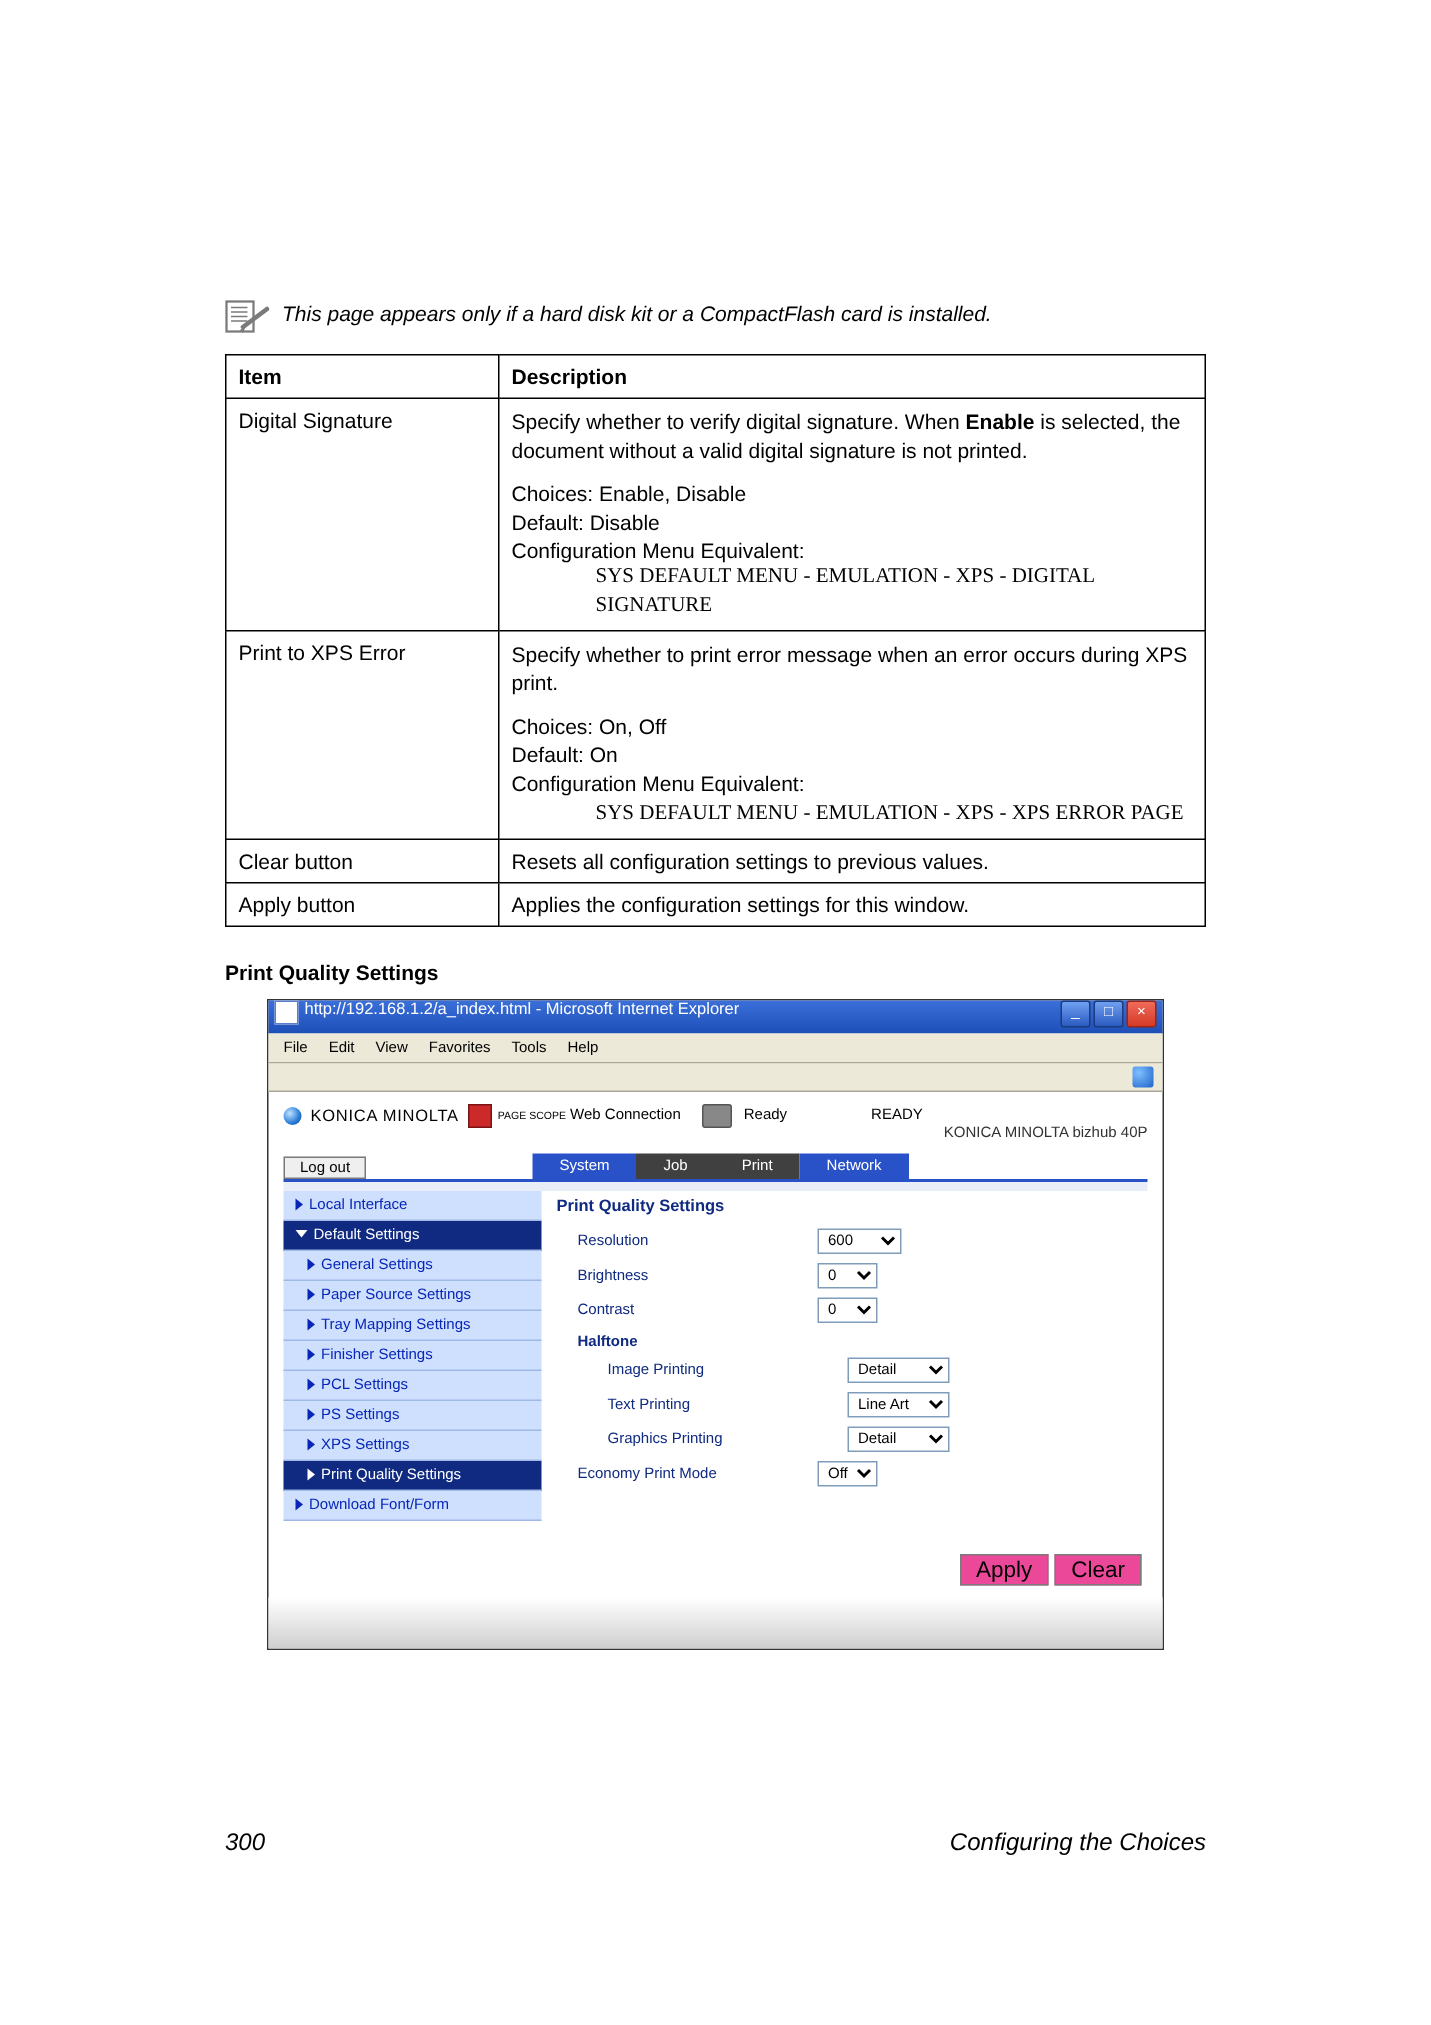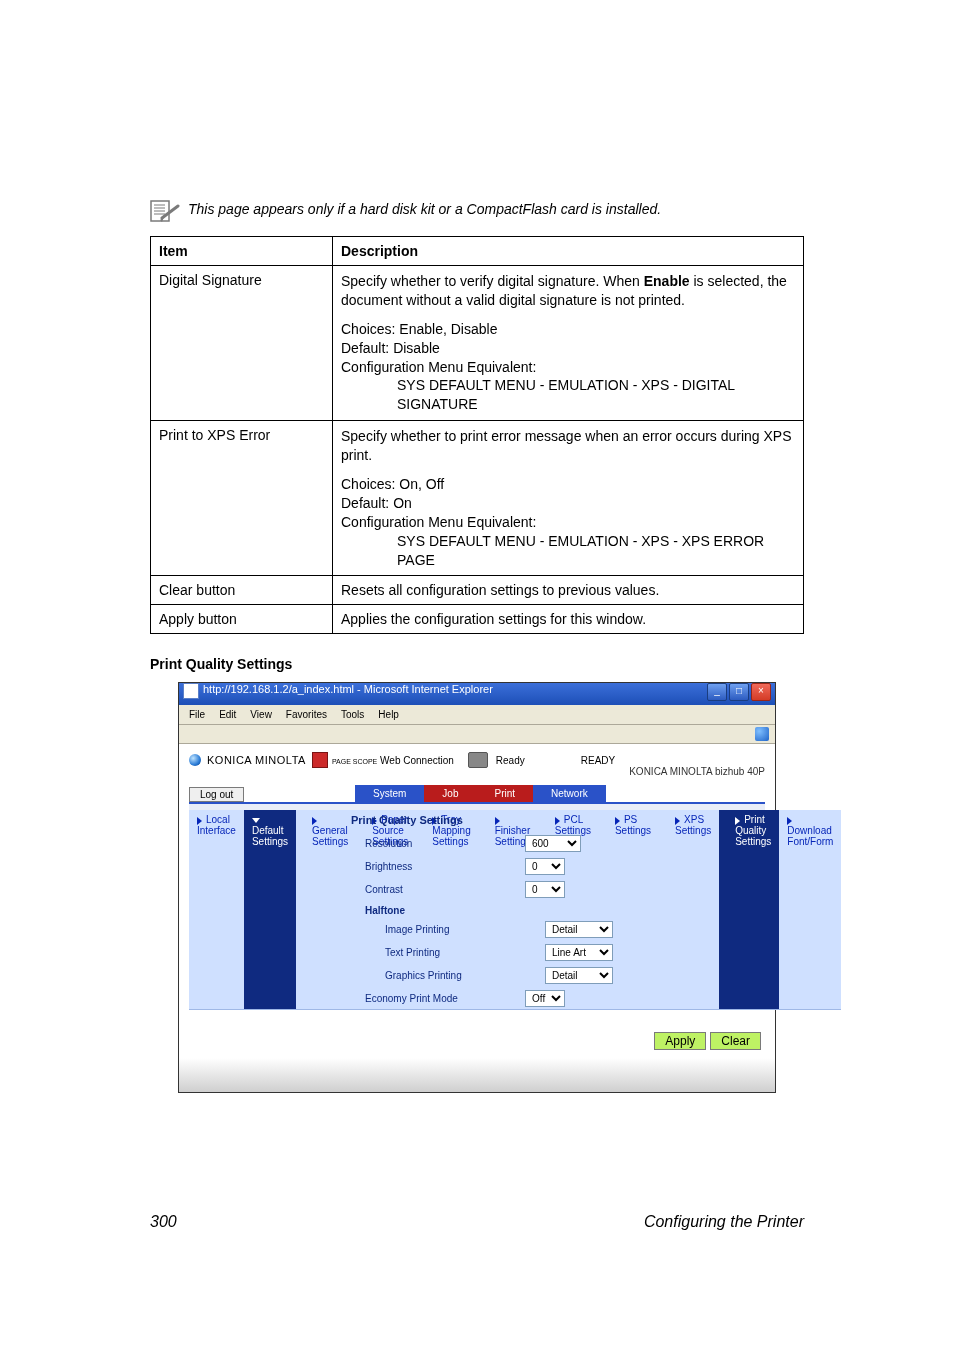--- a/index.html
+++ b/index.html
@@ -3,21 +3,21 @@
 <meta charset="utf-8">
 <style>
 body{margin:0;background:#fff;font-family:Arial,Helvetica,sans-serif;color:#000;width:954px}
 .page{padding:200px 150px 60px 150px}
 .note-row{display:flex;align-items:flex-start;margin-bottom:14px}
 .note-icon{width:30px;height:22px;flex:0 0 30px;margin-right:8px}
 .note-text{font-style:italic;font-size:14px;line-height:1.35}
 .tbl{border-collapse:collapse;width:100%;font-size:14px}
 .tbl th,.tbl td{border:1px solid #000;padding:6px 8px;text-align:left;vertical-align:top}
 .tbl th{font-weight:bold}
-.mono{font-family:Liberation Sans, sans-serif}
+.mono{font-family:Liberation Serif, serif}
 .para{margin:0 0 10px 0;line-height:1.35}
 .section-head{font-weight:bold;font-size:14px;margin:22px 0 10px 0}
 
 .shot{width:596px;margin:0 auto;border:1px solid #333;font-family:Tahoma,Arial,sans-serif;font-size:10px;color:#000}
 .titlebar{display:flex;align-items:flex-start;height:22px;background:linear-gradient(#3b6fd9,#1d4fb7);color:#fff;padding:0 4px}
 .tb-text{flex:1;font-size:11px;white-space:nowrap;overflow:hidden;padding-left:4px}
 .win-btns{display:flex;gap:2px}
 .win-btn{width:18px;height:16px;background:linear-gradient(#6fa0f0,#2c5bc0);border:1px solid #1a3d80;border-radius:2px;color:#fff;font-size:10px;text-align:center;line-height:14px}
 .win-close{background:linear-gradient(#f06a5a,#d43b26);border-color:#9a2516}
 .menubar{display:flex;gap:2px;background:#ece9d8;padding:2px 4px;border-bottom:1px solid #aca899}
@@ -34,44 +34,44 @@
 .ps-text{font-size:10px}
 .status-col{flex:1;display:flex;justify-content:center}
 .status-inner{display:flex;align-items:center;gap:8px}
 .printer-ic{width:18px;height:14px;background:#888;border:1px solid #555;border-radius:2px}
 .model-col{font-size:10px;color:#333;padding-top:14px}
 .logout-row{padding:6px 10px 0 10px}
 .logout-btn{background:#efefef;border:1px solid #7a7a7a;padding:1px 10px;font-size:10px}
 .tabs-row{display:flex;margin-left:176px;margin-top:-17px}
 .tab{padding:3px 18px;font-size:10px;color:#fff;text-align:center}
 .tab.blue{background:#2a52c8}
-.tab.navy{background:#b91c1c}
+.tab.navy{background:#404040}
 .hr-blue{height:2px;background:#2a52c8;margin:0 10px}
 .gap-bar{height:6px;background:#e8edf8;margin:0 10px}
 .main-area{display:flex;padding:0 10px 10px 10px;gap:10px}
-.side{width:152px;display:flex;flex-direction:row}
+.side{width:172px;display:flex;flex-direction:column}
 .side-item{padding:4px 8px;font-size:10px;border-bottom:1px solid #9fb8e6}
 .side-blue{background:#cfe0ff;color:#0726b8}
 .side-navy{background:#0f2a80;color:#fff}
 .side-navy .tri{color:#fff}
 .side-final{background:#cfe0ff;color:#0726b8}
 .tri{display:inline-block;width:0;height:0;border-top:4px solid transparent;border-bottom:4px solid transparent;border-left:5px solid currentColor;margin-right:4px;vertical-align:middle}
 .tri-down{display:inline-block;width:0;height:0;border-left:4px solid transparent;border-right:4px solid transparent;border-top:5px solid currentColor;margin-right:4px;vertical-align:middle}
 .panel{flex:1}
 .panel-head{font-weight:bold;color:#0f2a80;font-size:11px;padding:4px 0 6px 0}
 .frow{display:flex;align-items:center;padding:3px 0}
 .flabel{width:160px;padding-left:14px;color:#0f2a80;font-size:10px}
 .flabel.sub{padding-left:34px}
 .fsel{border:1px solid #7f9db9;background:#fff;font-size:10px;height:17px;padding:0 2px;color:#000}
 .fsel.w56{width:56px}
 .fsel.w40{width:40px}
 .fsel.w68{width:68px}
 .half-head{font-weight:bold;color:#0f2a80;font-size:10px;padding:4px 0 2px 14px}
 .btn-row{display:flex;justify-content:flex-end;gap:4px;padding:12px 14px 8px 0}
-.btn{background:#bef264;border:1px solid #7a7a7a;padding:1px 10px;font-size:12px}
+.btn{background:#ec4899;border:1px solid #7a7a7a;padding:1px 10px;font-size:15px}
 .footgrad{height:34px;background:linear-gradient(#fff 0%,#e2e2e2 60%,#cfcfcf 100%)}
 .footer{display:flex;justify-content:space-between;align-items:flex-end;padding:120px 0 0 0;font-style:italic;font-size:16px}
 .footer .pn{font-style:italic}
 </style>
 </head>
 <body>
 
 <div class="page">
 
   <div class="note-row">
@@ -239,16 +239,16 @@
 
     <div class="btn-row">
       <button class="btn">Apply</button>
       <button class="btn">Clear</button>
     </div>
     <div class="footgrad"></div>
   </div>
 
   <div class="footer">
     <span class="pn">300</span>
-    <span>Configuring the Printer</span>
+    <span>Configuring the Choices</span>
   </div>
 
 </div>
 
 </body></html>

